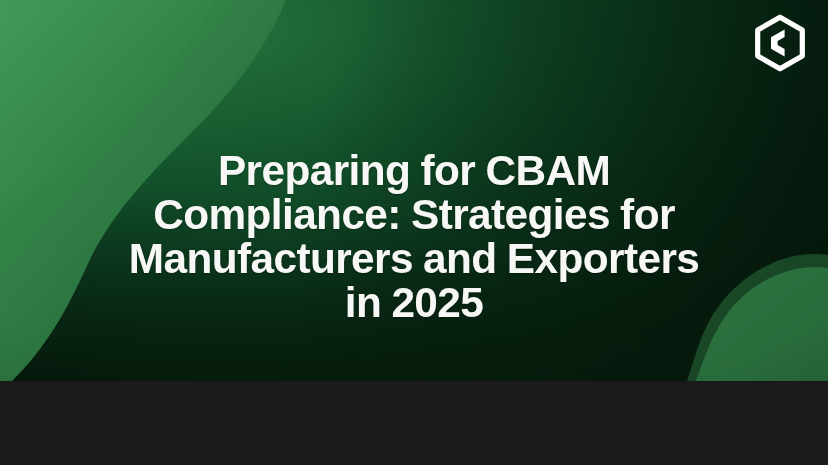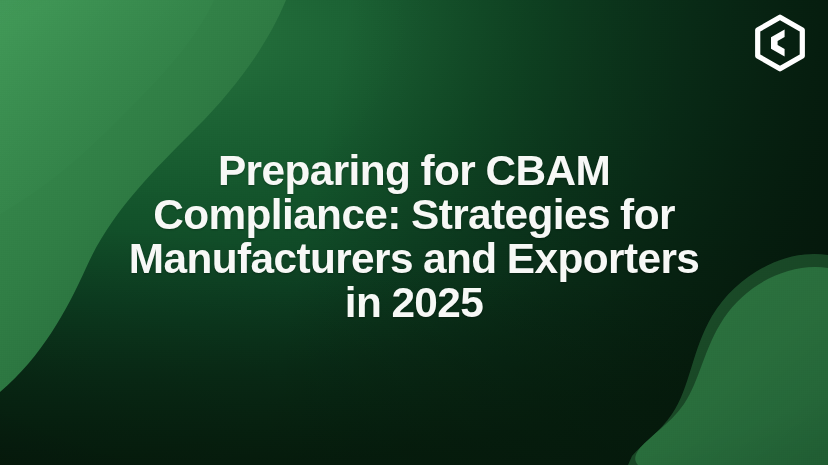--- a/index.html
+++ b/index.html
@@ -8,21 +8,21 @@
     padding: 0;
     background: #1a1a1a;
   }
   body {
     font-family: "Liberation Sans", sans-serif;
   }
 
   .hero {
     position: relative;
     width: 828px;
-    height: 465px;
+    height: 381px;
     overflow: hidden;
     background: #0e4726;
     isolation: isolate;
   }
 
   
   .bg-base {
     position: absolute;
     inset: 0;
     background:

